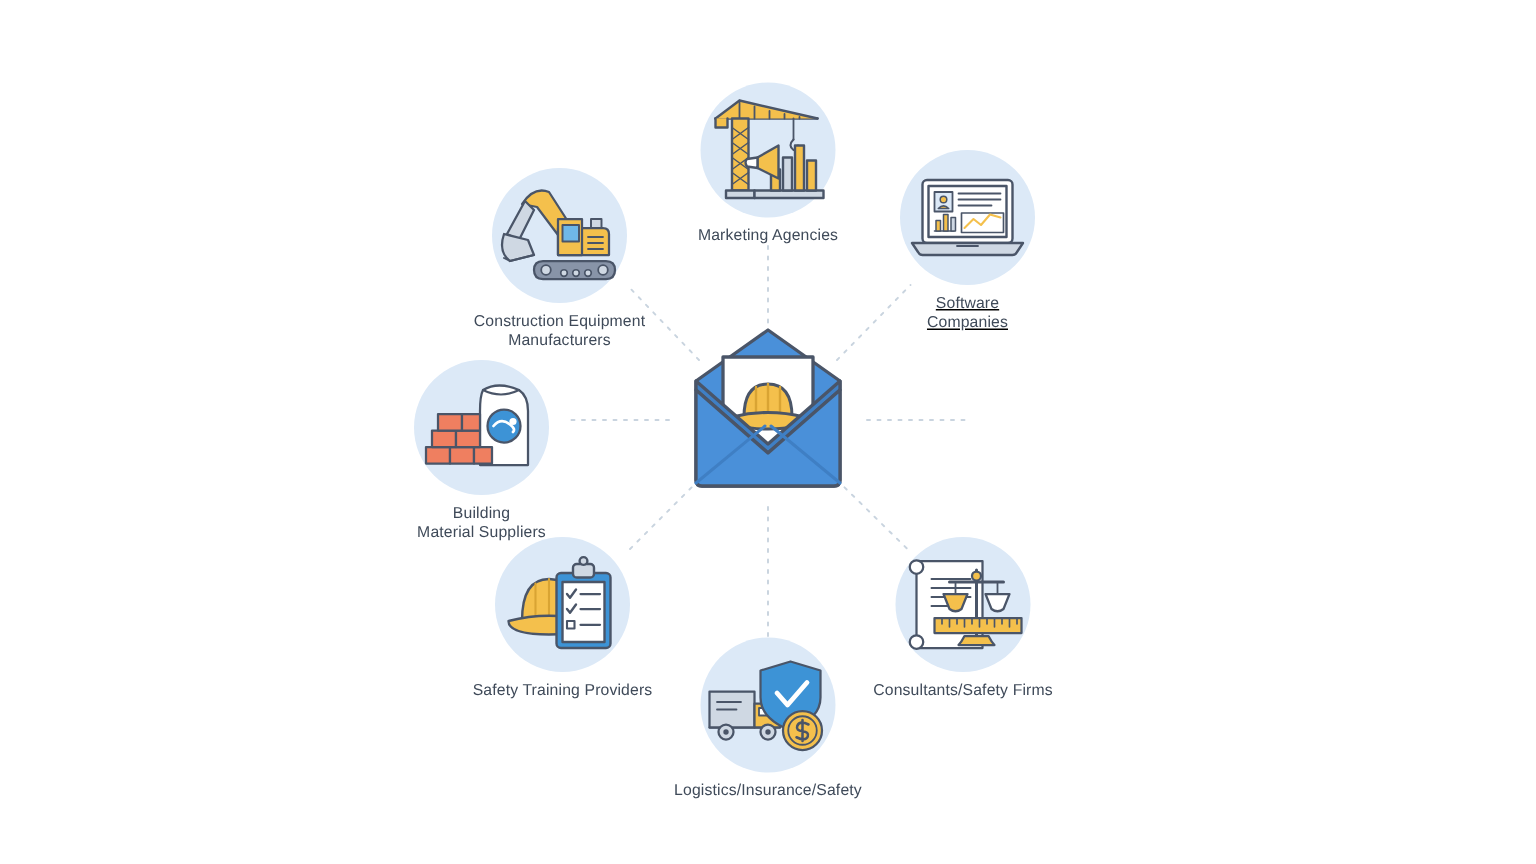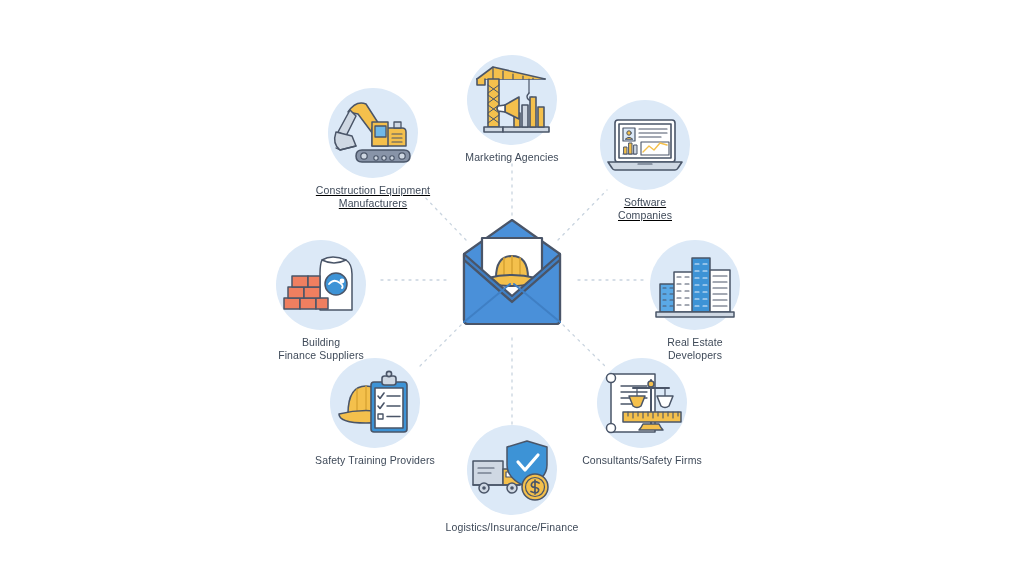--- a/index.html
+++ b/index.html
@@ -129,44 +129,20 @@
 
           <path d="M8 62 H82 L78 68 Q77 70 75 70 H15 Q13 70 12 68 Z" fill="#cfd8e3"></path>
           <path d="M38 64 H52" stroke-width="1.2" fill="none"></path>
         </g>
       </svg>
     </div>
     <div class="node-label">Software
 Companies</div>
   </div>
 
-  <div class="node" style="left:610px;top:240px;">
-    <div class="bubble">
-      <svg viewBox="0 0 90 90">
-        <g stroke="#4a5568" stroke-width="1.5" stroke-linejoin="round" stroke-linecap="round">
-
-          <rect x="10" y="44" width="15" height="28" fill="#5aa9e6"></rect>
-          <path d="M13 48 h3 M20 48 h3 M13 54 h3 M20 54 h3 M13 60 h3 M20 60 h3 M13 66 h3 M20 66 h3" stroke-width="1.1" fill="none"></path>
-
-          <rect x="24" y="32" width="19" height="40" fill="#ffffff"></rect>
-          <path d="M27 37 h4 M35 37 h4 M27 44 h4 M35 44 h4 M27 51 h4 M35 51 h4 M27 58 h4 M35 58 h4 M27 65 h4 M35 65 h4" stroke-width="1.1" fill="none"></path>
-
-          <rect x="42" y="18" width="18" height="54" fill="#3d93d6"></rect>
-          <path d="M45 24 h4 M53 24 h4 M45 31 h4 M53 31 h4 M45 38 h4 M53 38 h4 M45 45 h4 M53 45 h4 M45 52 h4 M53 52 h4 M45 59 h4 M53 59 h4 M45 66 h4 M53 66 h4" stroke-width="1.1" fill="none" stroke="#e8f2fb"></path>
-
-          <rect x="60" y="30" width="20" height="42" fill="#ffffff"></rect>
-          <path d="M63 36 H77 M63 42 H77 M63 48 H77 M63 54 H77 M63 60 H77 M63 66 H77" stroke-width="1.1" fill="none"></path>
-
-          <rect x="6" y="72" width="78" height="5" fill="#cfd8e3"></rect>
-        </g>
-      </svg>
-    </div>
-    <div class="node-label">Real Estate
-Developers</div>
-  </div>
 
   <div class="node" style="left:557px;top:358px;">
     <div class="bubble">
       <svg viewBox="0 0 90 90">
         <g stroke="#4a5568" stroke-width="1.5" stroke-linejoin="round" stroke-linecap="round">
 
           <path d="M14 16 H58 V74 H14 Z" fill="#ffffff"></path>
           <circle cx="14" cy="20" r="4.5" fill="#ffffff"></circle>
           <circle cx="14" cy="70" r="4.5" fill="#ffffff"></circle>
           <path d="M24 28 H50 M24 34 H50 M24 40 H50 M24 46 H44" stroke-width="1.3" fill="none"></path>
@@ -209,21 +185,21 @@
 
           <path d="M60 16 L80 22 V40 Q80 54 60 62 Q40 54 40 40 V22 Z" fill="#3d93d6"></path>
           <path d="M51 37 L58 45 L71 30" fill="none" stroke="#ffffff" stroke-width="3.2"></path>
 
           <circle cx="68" cy="62" r="13" fill="#f4c04c"></circle>
           <circle cx="68" cy="62" r="9.5" fill="none" stroke-width="1.2"></circle>
           <path d="M68 55 V69 M72 58 Q66 55 64.5 59 Q63.5 62 68 62.5 Q72.5 63 71.5 66 Q70 69.5 64 66.5" fill="none" stroke-width="1.7"></path>
         </g>
       </svg>
     </div>
-    <div class="node-label">Logistics/Insurance/Finance</div>
+    <div class="node-label">Logistics/Insurance/Safety</div>
   </div>
 
   <div class="node" style="left:290px;top:358px;text-align:center;">
     <div class="bubble">
       <svg viewBox="0 0 90 90">
         <g stroke="#4a5568" stroke-width="1.6" stroke-linejoin="round" stroke-linecap="round">
 
           <path d="M18 56 Q18 28 36 28 Q54 28 54 56 Z" fill="#f4c04c"></path>
           <path d="M27 31 V56 M36 28 V56 M45 31 V56" stroke="#d9a433" stroke-width="1.4" fill="none"></path>
           <path d="M9 56 Q36 49 63 56 Q63 65 36 65 Q9 65 9 56 Z" fill="#f4c04c"></path>
@@ -263,24 +239,24 @@
 
           <rect x="12" y="47" width="16" height="11" fill="#ef7f60"></rect>
           <rect x="28" y="47" width="16" height="11" fill="#ef7f60"></rect>
 
           <rect x="16" y="36" width="16" height="11" fill="#ef7f60"></rect>
           <rect x="32" y="36" width="12" height="11" fill="#ef7f60"></rect>
         </g>
       </svg>
     </div>
     <div class="node-label">Building
-Finance Suppliers</div>
-  </div>
-
-  <div class="node" style="left:288px;top:88px;text-decoration:underline;">
+Material Suppliers</div>
+  </div>
+
+  <div class="node" style="left:288px;top:112px;">
     <div class="bubble">
       <svg viewBox="0 0 90 90">
         <g stroke="#4a5568" stroke-width="1.5" stroke-linejoin="round" stroke-linecap="round">
 
           <path d="M20 24 Q28 12 38 16 L56 44 L48 50 L30 26 Z" fill="#f4c04c"></path>
 
           <path d="M22 22 L10 44 L18 48 L28 28 Z" fill="#cfd8e3"></path>
 
           <path d="M8 44 Q4 56 12 62 L28 58 L24 48 Z" fill="#cfd8e3"></path>
           <path d="M8 60 L12 62 L28 58" fill="none" stroke-width="1.3"></path>

